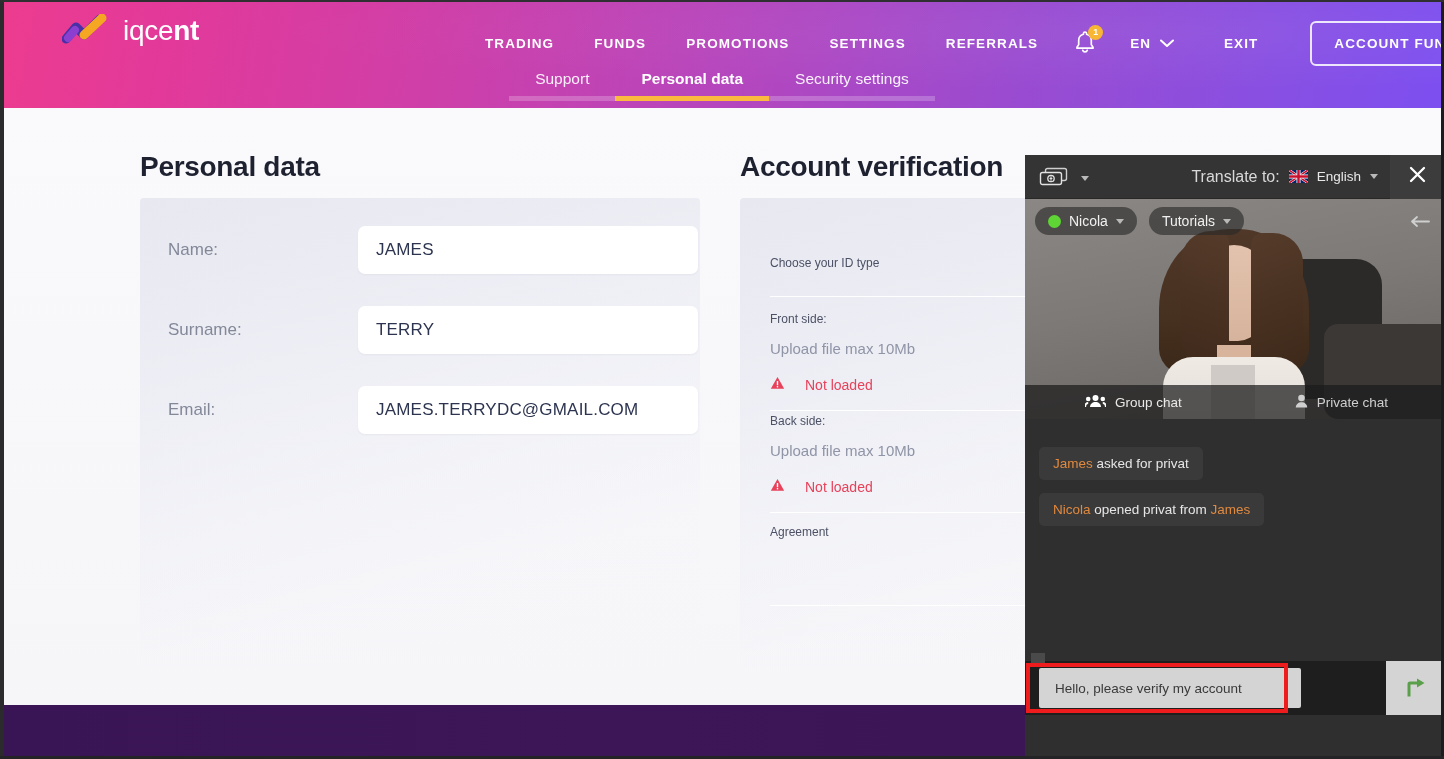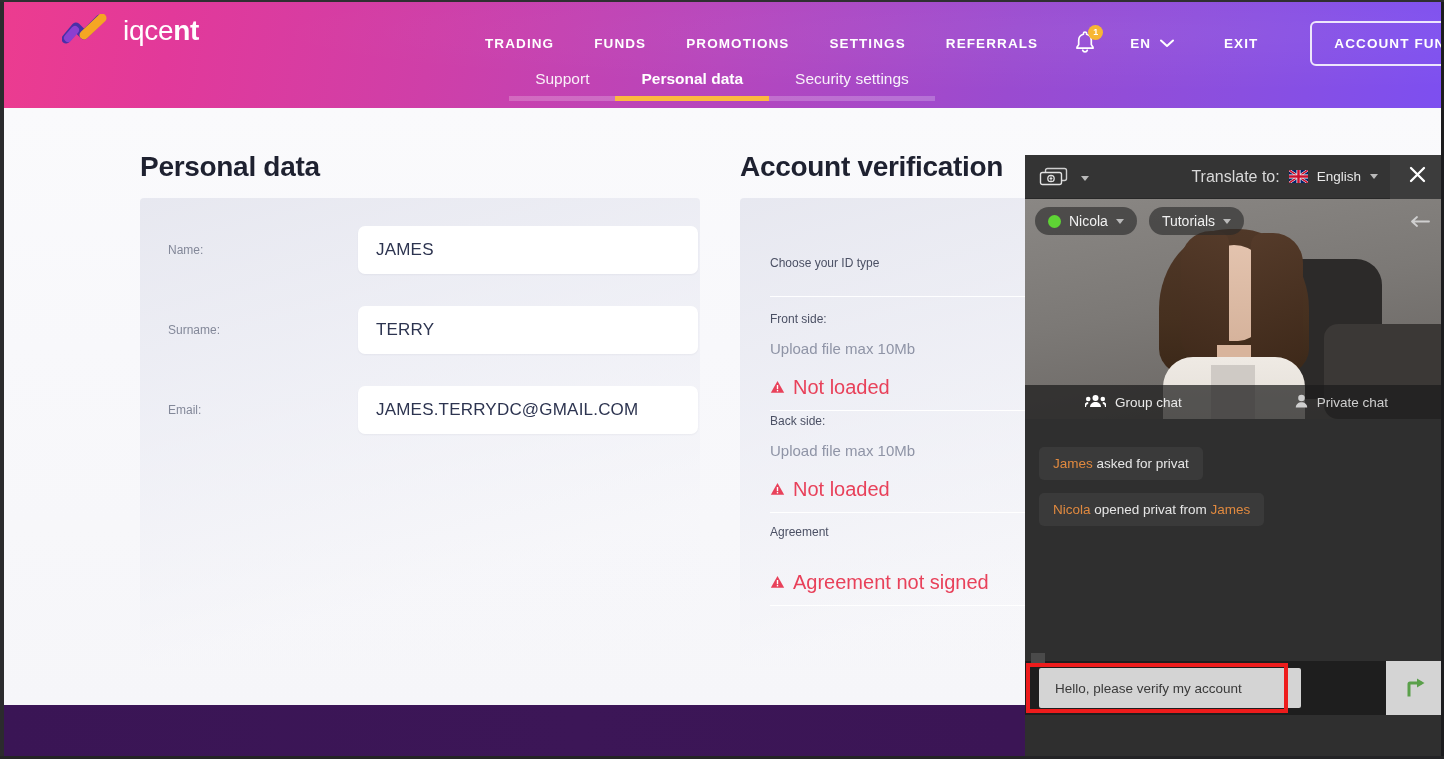--- a/index.html
+++ b/index.html
@@ -71,33 +71,33 @@
 
   .card{
     position:absolute;
     background:linear-gradient(165deg, rgba(228,229,238,.85) 0%, rgba(234,235,243,.7) 35%, rgba(245,245,249,.25) 75%, rgba(250,250,252,0) 100%);
     border-radius:4px;
   }
   #card-left{ left:140px; top:90px; width:560px; height:470px; }
   #card-right{ left:740px; top:90px; width:560px; height:470px; }
 
   .field-row{ position:absolute; left:28px; display:flex; align-items:center; }
-  .field-label{ width:190px; font-size:12px; color:#838899; }
+  .field-label{ width:190px; font-size:17px; color:#838899; }
   .field-input{
     width:340px; height:48px; border-radius:7px; border:none; background:#fff;
     font-size:17px; color:#2d3450; padding:0 18px; letter-spacing:.2px;
     font-family:"Liberation Sans", sans-serif; box-shadow:0 1px 2px rgba(30,35,70,.05);
   }
 
   
   .ver{ position:absolute; left:30px; width:500px; }
   .ver-line{ position:absolute; left:30px; width:495px; height:1px; background:rgba(255,255,255,.95); }
   .ver-head{ font-size:12px; color:#4b5064; }
   .ver-sub{ font-size:15px; color:#8f94a6; }
-  .ver-err{ font-size:20px; color:#e8415a; display:flex; align-items:center; gap:8px; }
+  .ver-err{ font-size:14px; color:#e8415a; display:flex; align-items:center; gap:20px; }
 
   
   .footer{
     position:absolute; left:0; top:705px; width:1444px; height:54px;
     background:linear-gradient(90deg,#3a1555 0%,#3c1657 40%,#3a1453 100%);
   }
 
   
   .edge-left{ position:absolute; left:0; top:0; width:4px; height:759px; background:#2b2b2d; z-index:60;}
   .edge-right{ position:absolute; right:0; top:0; width:3px; height:759px; background:#1c1c1e; z-index:60;}
@@ -299,30 +299,20 @@
               <rect x="6.8" y="5" width="1.4" height="4.2" fill="#fff"></rect>
               <rect x="6.8" y="10" width="1.4" height="1.4" fill="#fff"></rect>
             </svg>
         </span>
         <span>Not loaded</span>
       </div>
 
       <div class="ver-line" style="top:314px;"></div>
 
       <div class="ver ver-head" style="top:327px;">Agreement</div>
-      <div class="ver ver-err" style="top:373px;">
-        <span>
-          <svg width="15" height="14" viewBox="0 0 15 14">
-              <path d="M7.5 1 L14.2 12.8 H0.8 Z" fill="#e8415a"></path>
-              <rect x="6.8" y="5" width="1.4" height="4.2" fill="#fff"></rect>
-              <rect x="6.8" y="10" width="1.4" height="1.4" fill="#fff"></rect>
-            </svg>
-        </span>
-        <span>Agreement not signed</span>
-      </div>
 
       <div class="ver-line" style="top:407px;"></div>
 
     </div>
   </div>
 
   <div class="footer"></div>
 
   <div class="chat">
 

